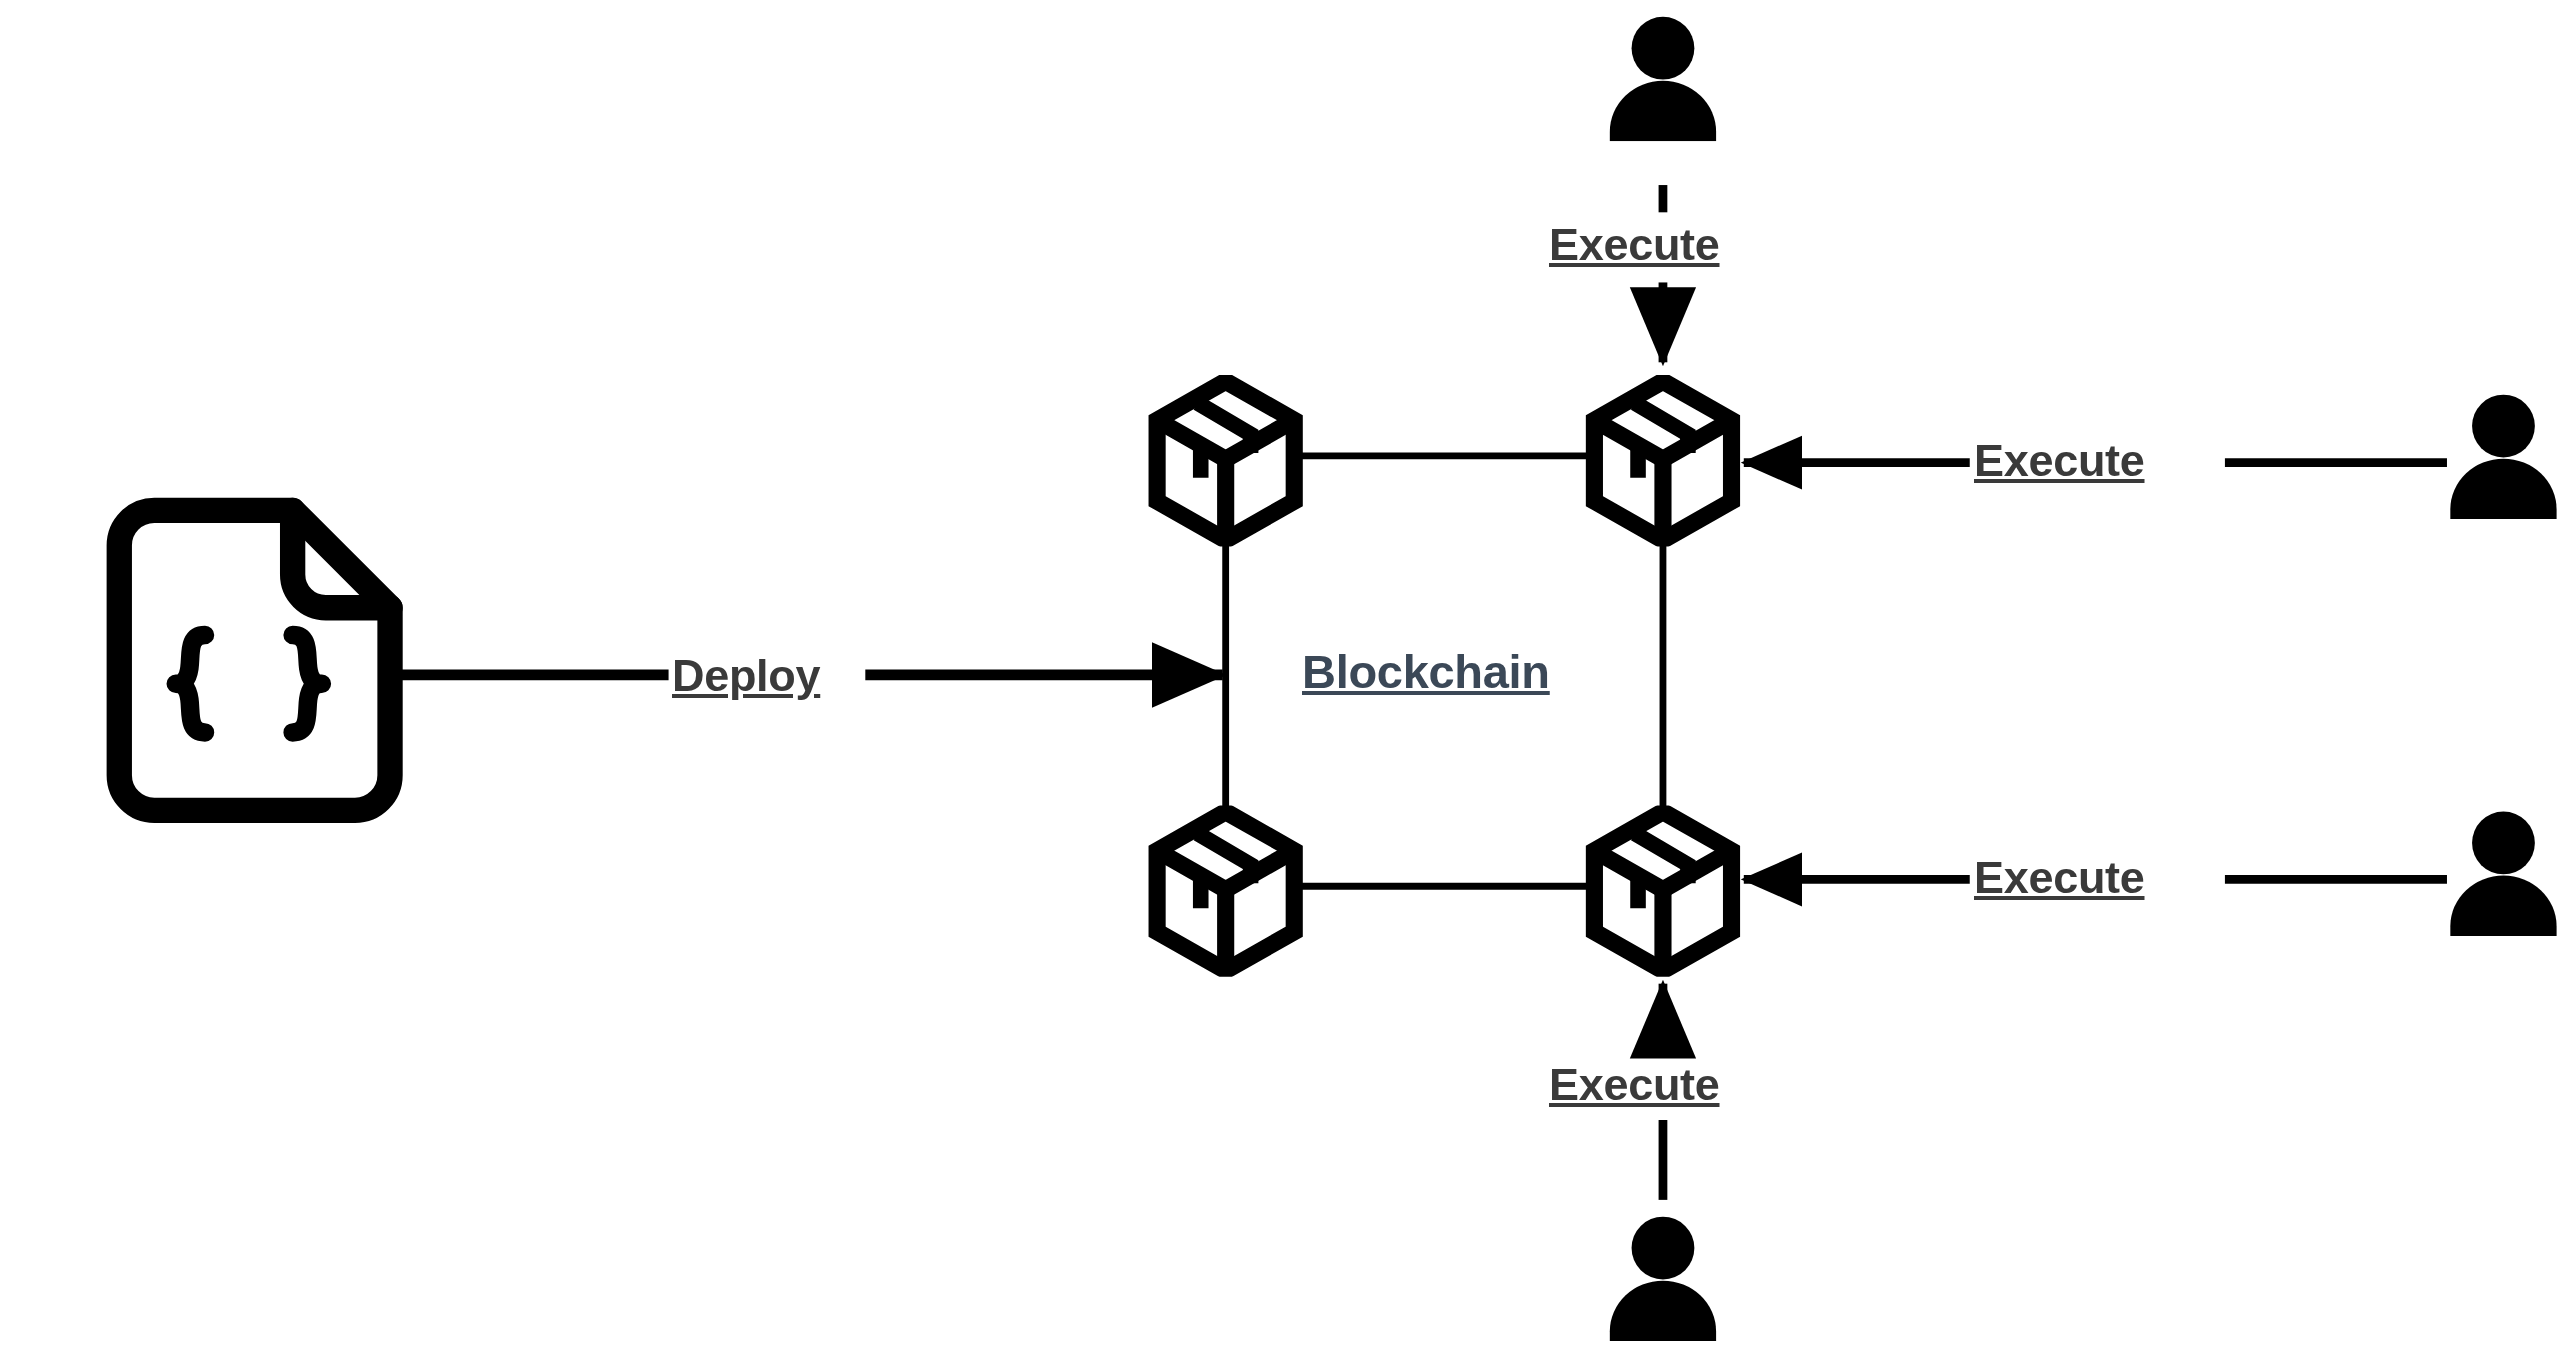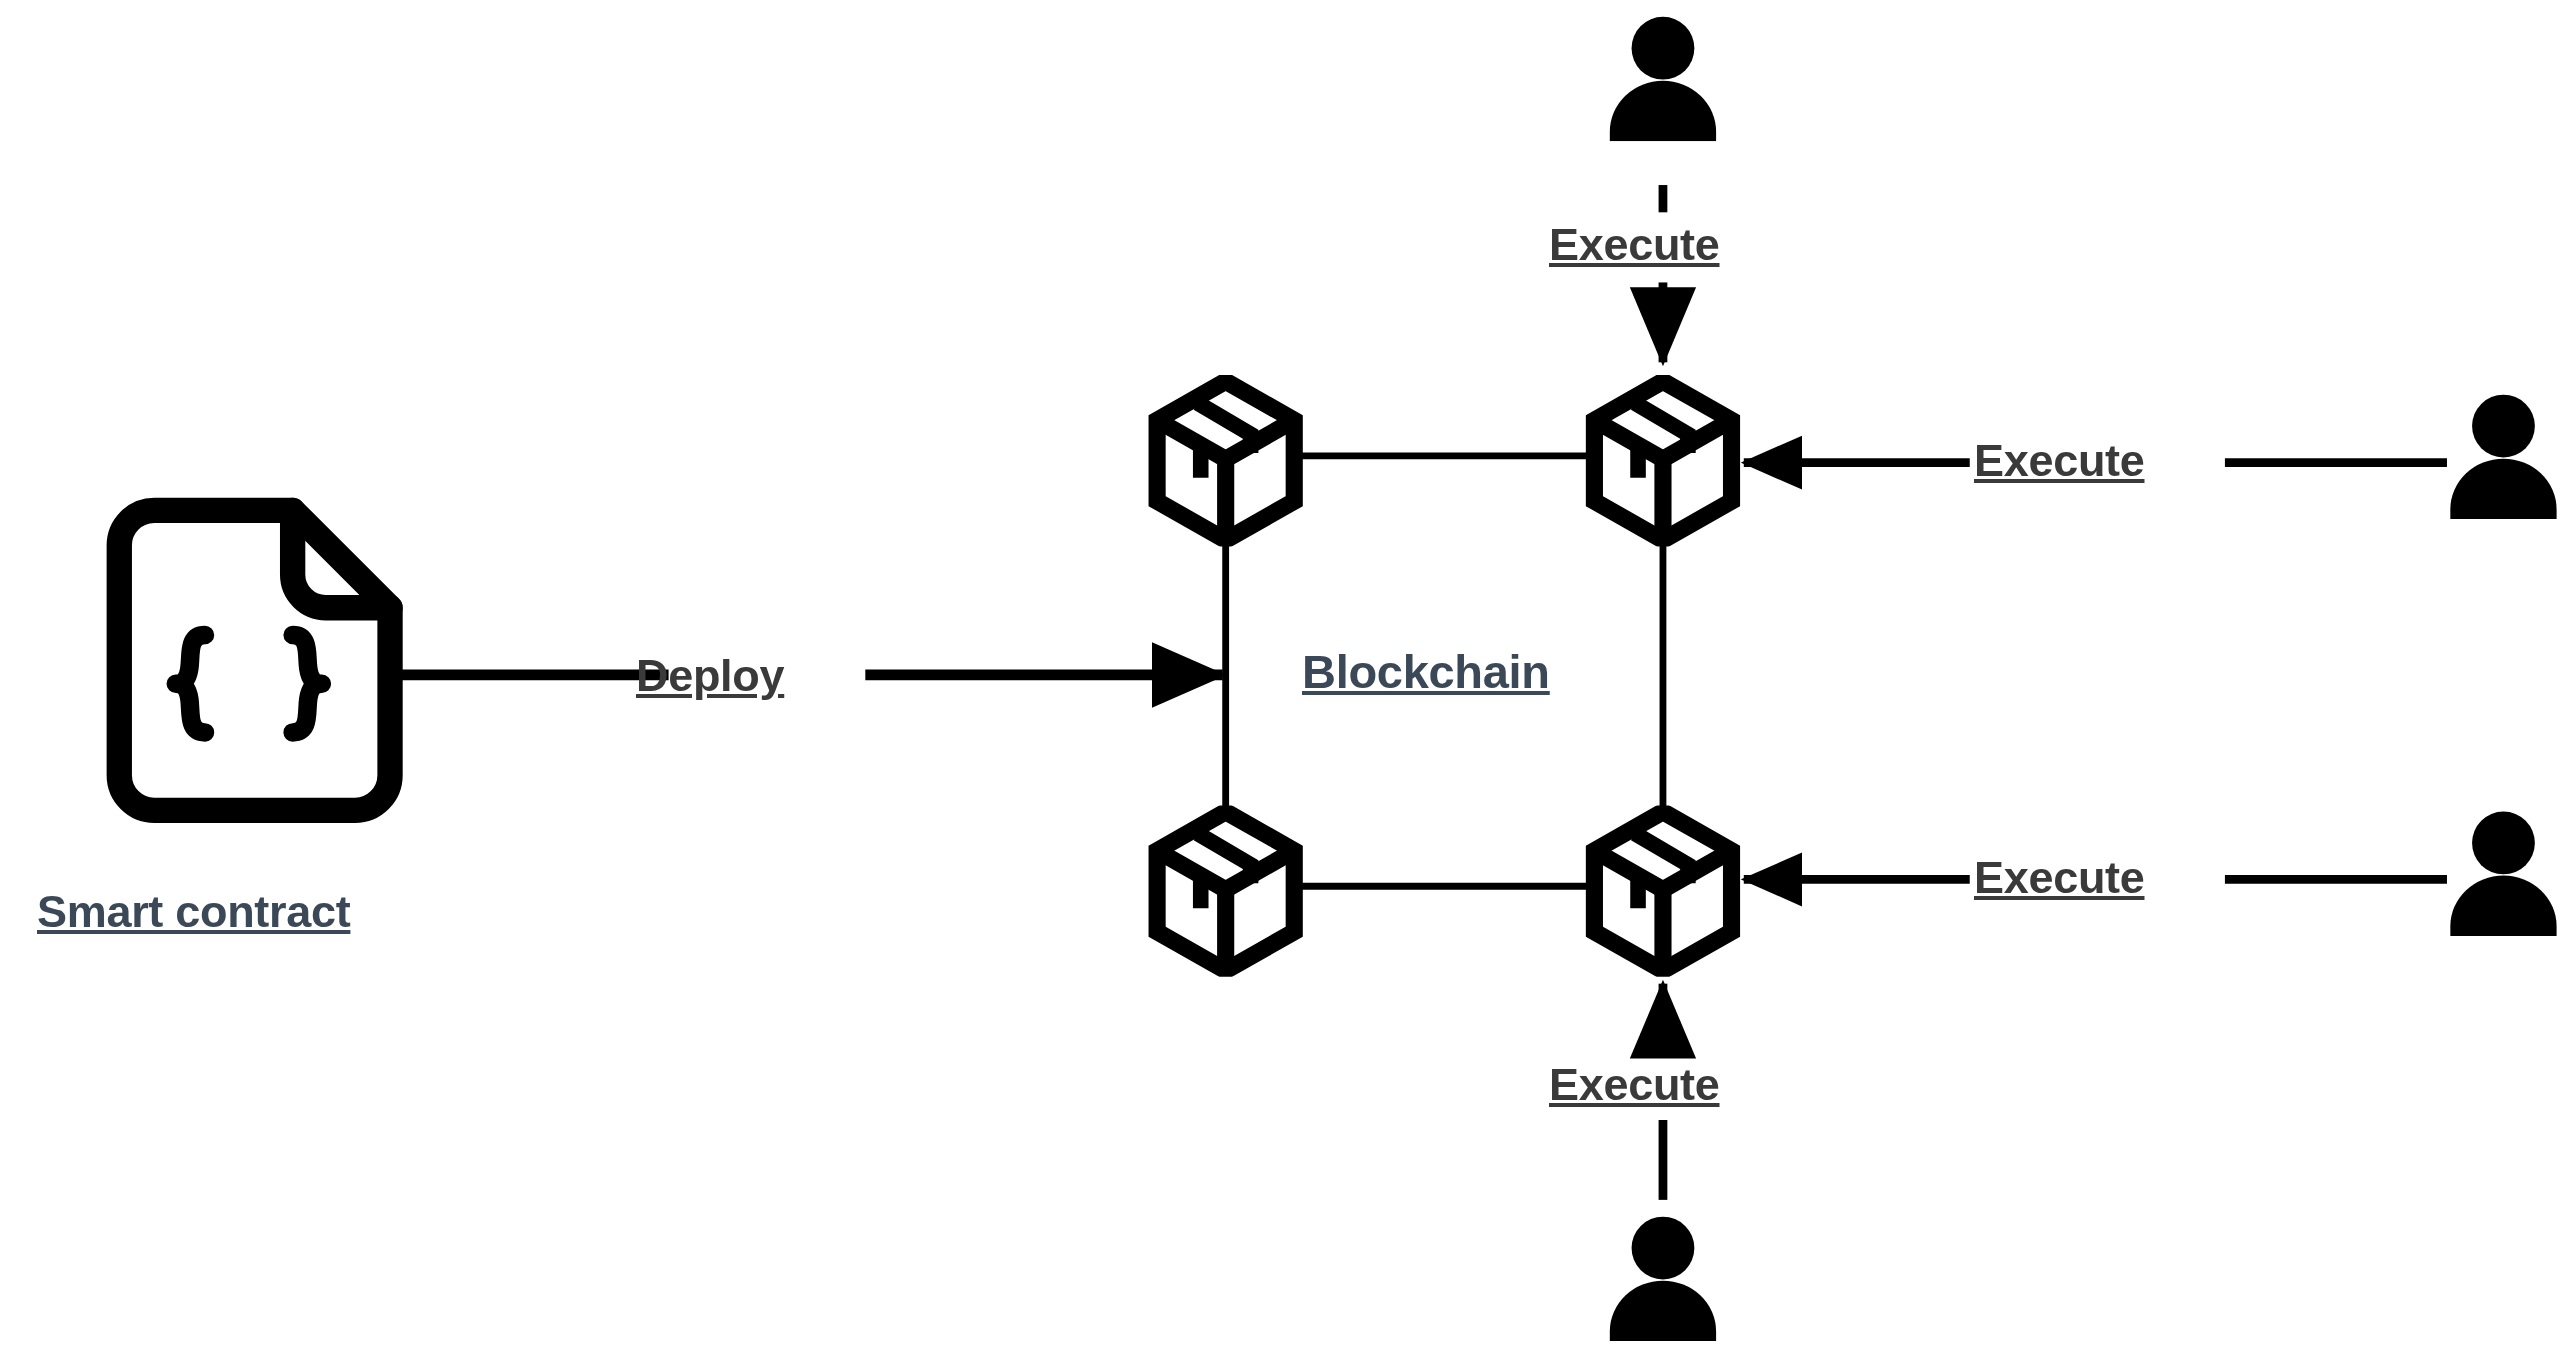--- a/index.html
+++ b/index.html
@@ -161,23 +161,22 @@
       <use href="#person" x="1645" y="1248" width="124" height="129"></use>
     </g>
     <g>
       <use href="#person" x="2508" y="404" width="124" height="129"></use>
     </g>
     <g>
       <use href="#person" x="2508" y="832" width="124" height="129"></use>
     </g>
   </svg>
 
-  <div class="lbl lbl-smart" style="left:37px; top:889px;">Smart contract</div>
 
-  <div class="lbl lbl-deploy" style="left:636px; top:653px;">Deploy</div>
+  <div class="lbl lbl-deploy" style="left:672px; top:653px;">Deploy</div>
 
   <div class="lbl lbl-blockchain" style="left:1302px; top:648px;">Blockchain</div>
 
   <div class="lbl lbl-exec" style="left:1549px; top:222px;">Execute</div>
 
   <div class="lbl lbl-exec" style="left:1974px; top:438px;">Execute</div>
 
   <div class="lbl lbl-exec" style="left:1974px; top:855px;">Execute</div>
 
   <div class="lbl lbl-exec" style="left:1549px; top:1062px;">Execute</div>

